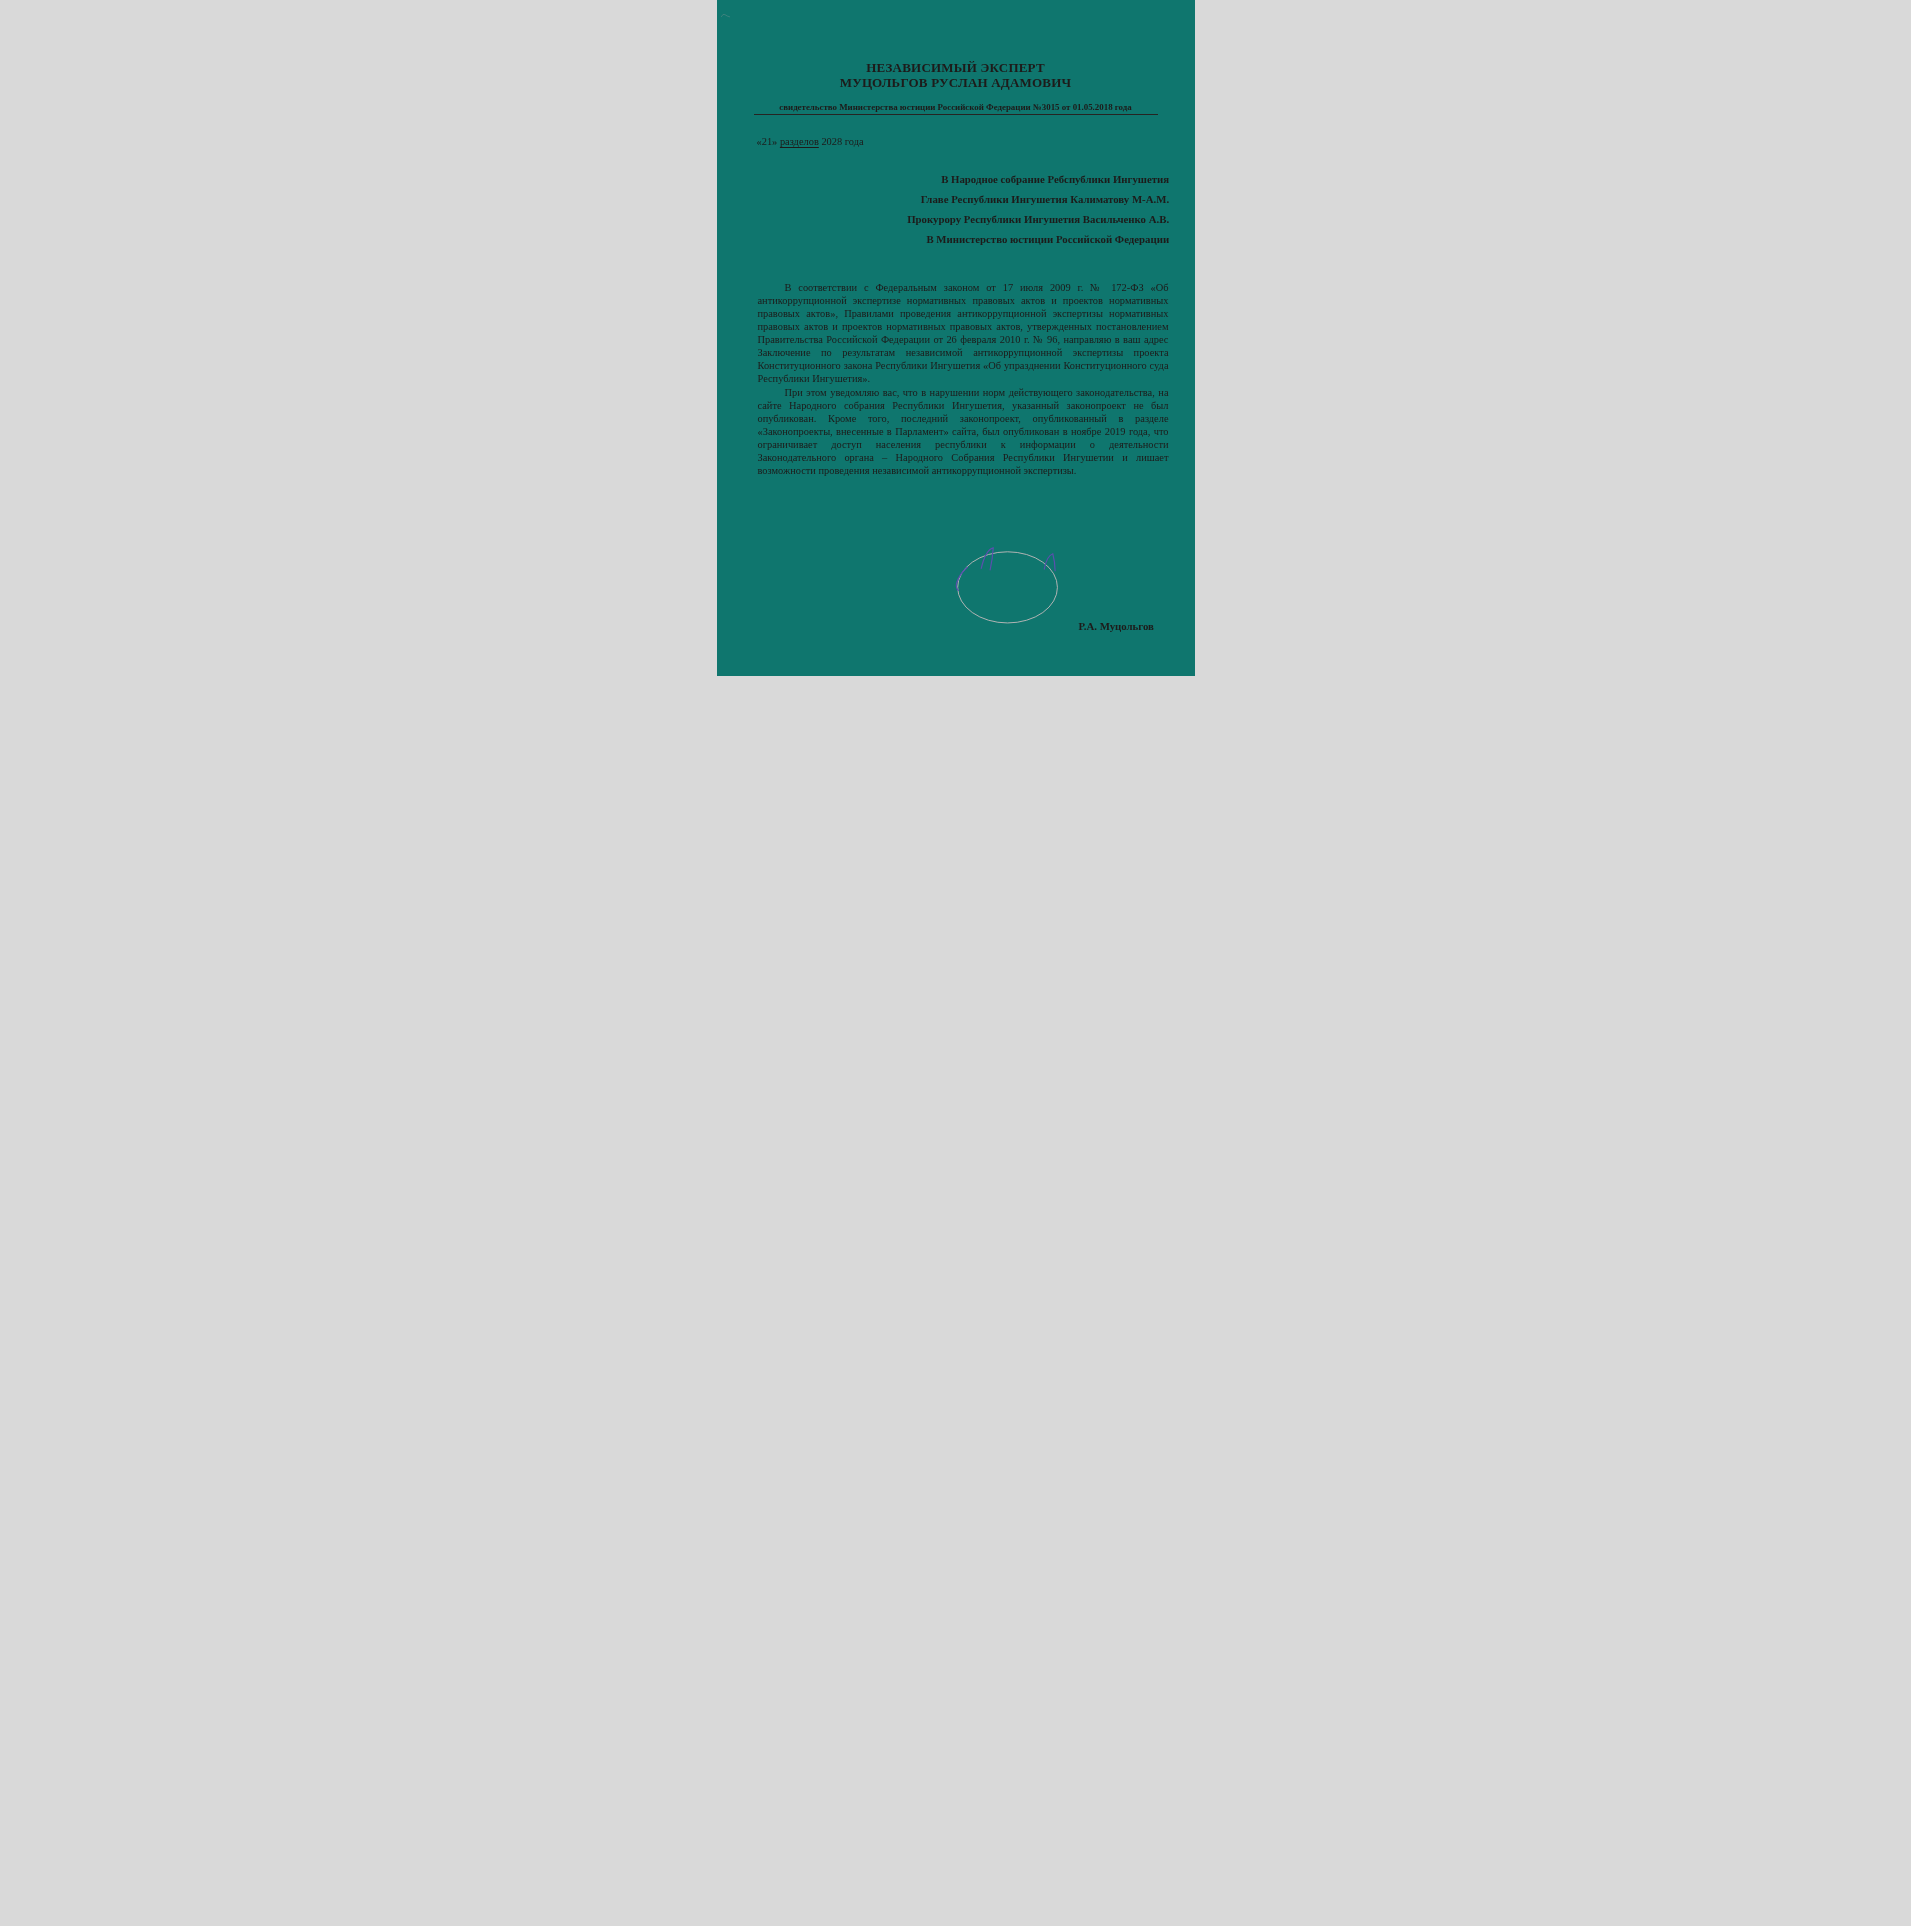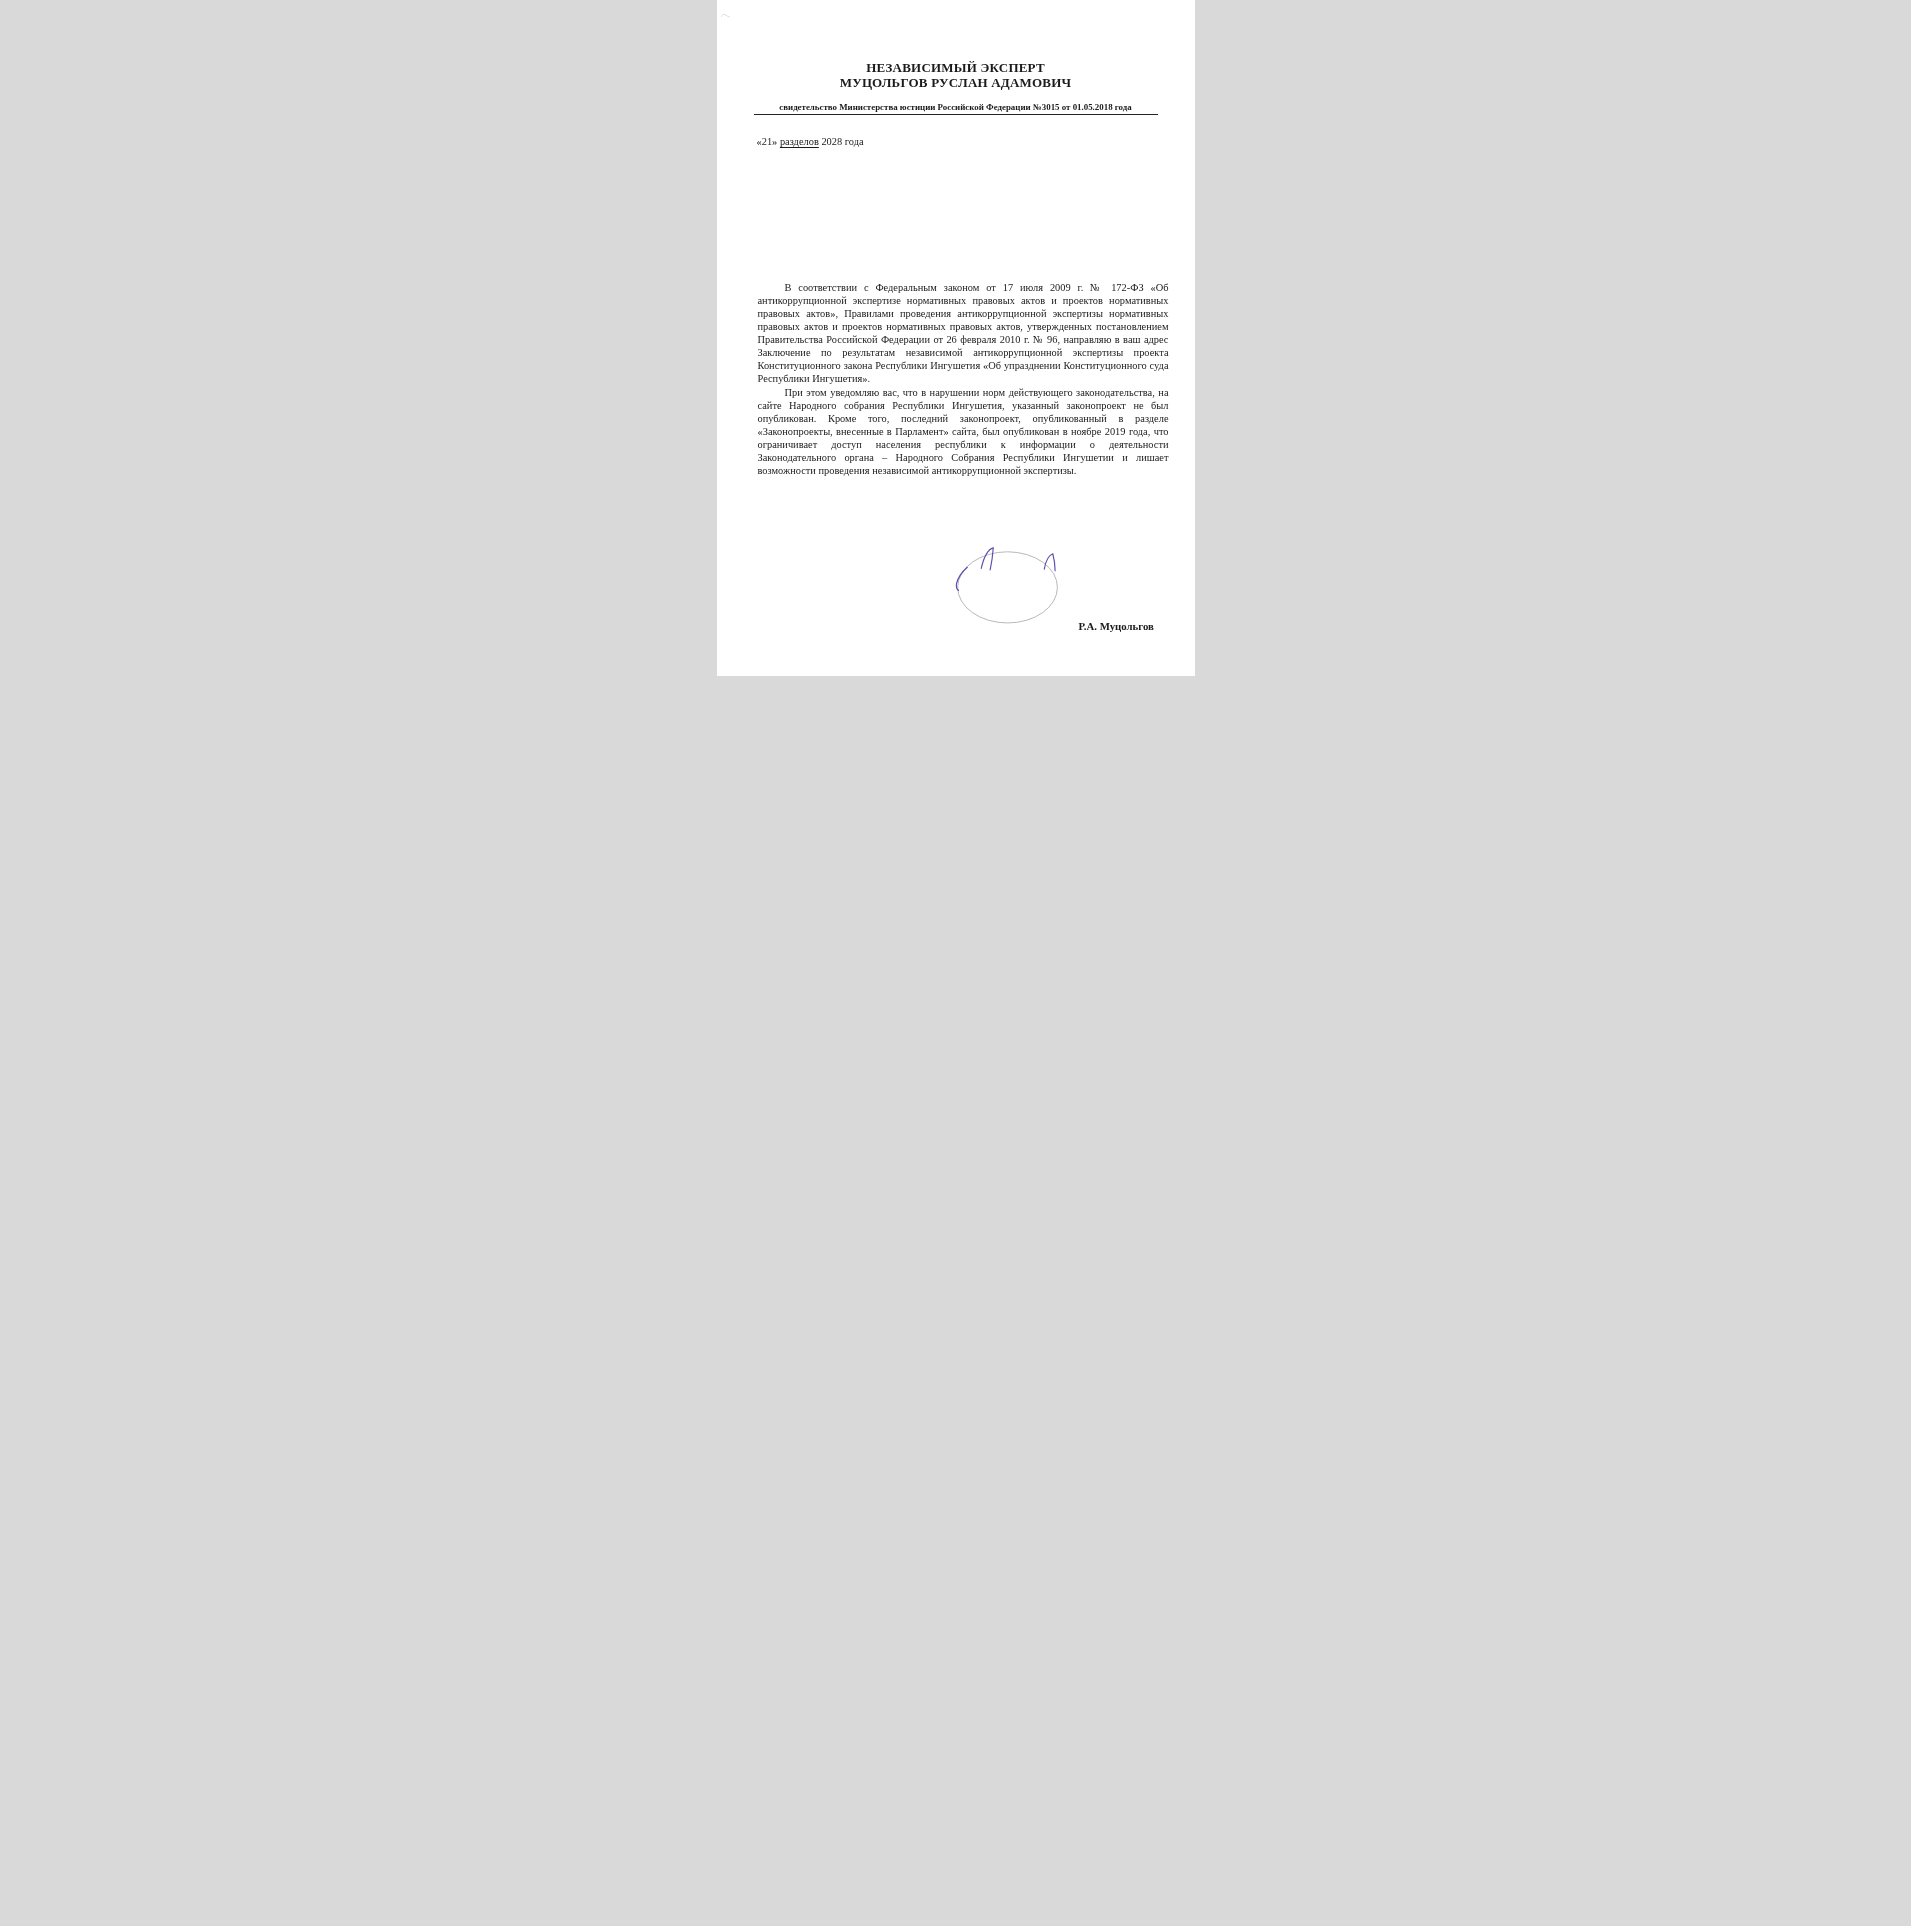--- a/index.html
+++ b/index.html
@@ -1,20 +1,20 @@
 <!DOCTYPE html>
 <html lang="ru" style="font-size:6.2px"><head>
 <meta charset="utf-8">
 <style>
   html,body{margin:0;padding:0;background:#d9d9d9;}
   .page{
     position:relative;
     width:478px;height:676px;
     margin:0 auto;
-    background:#ffffff;
+    background:#0f766e;
     font-family:"Liberation Serif","DejaVu Serif",serif;
     color:#1d1b1a;
     overflow:hidden;
   }
   
   .corner-artifact{position:absolute;left:3.9px;top:10px;opacity:.55;}
 
   .doc-header{position:absolute;top:60px;left:0;width:100%;text-align:center;}
   .title-line{font-size:13px;font-weight:bold;line-height:15px;letter-spacing:0.2px;}
   .subtitle{font-size:8.9px;font-weight:bold;margin-top:11.6px;line-height:10.8px;}
@@ -52,20 +52,26 @@
 
   <div class="doc-header">
     <div class="title-line">НЕЗАВИСИМЫЙ ЭКСПЕРТ</div>
     <div class="title-line">МУЦОЛЬГОВ РУСЛАН АДАМОВИЧ</div>
     <div class="subtitle">свидетельство Министерства юстиции Российской Федерации №3015 от 01.05.2018 года</div>
     <hr class="header-rule">
   </div>
 
   <div class="date-line"><span>«21» </span><span class="date-underline">разделов</span><span> 2028 года</span></div>
 
+  <div class="addressees">
+    <div class="addressee-line">В Народное собрание Ребспублики Ингушетия</div>
+    <div class="addressee-line">Главе Республики Ингушетия Калиматову М-А.М.</div>
+    <div class="addressee-line">Прокурору Республики Ингушетия Васильченко А.В.</div>
+    <div class="addressee-line">В Министерство юстиции Российской Федерации</div>
+  </div>
 
   <div class="body-text">
     <p>В соответствии с Федеральным законом от 17 июля 2009 г. № 172-ФЗ «Об антикоррупционной экспертизе нормативных правовых актов и проектов нормативных правовых актов», Правилами проведения антикоррупционной экспертизы нормативных правовых актов и проектов нормативных правовых актов, утвержденных постановлением Правительства Российской Федерации от 26 февраля 2010 г. № 96, направляю в ваш адрес Заключение по результатам независимой антикоррупционной экспертизы проекта Конституционного закона Республики Ингушетия «Об упразднении Конституционного суда Республики Ингушетия».</p>
     <p>При этом уведомляю вас, что в нарушении норм действующего законодательства, на сайте Народного собрания Республики Ингушетия, указанный законопроект не был опубликован. Кроме того, последний законопроект, опубликованный в разделе «Законопроекты, внесенные в Парламент» сайта, был опубликован в ноябре 2019 года, что ограничивает доступ населения республики к информации о деятельности Законодательного органа – Народного Собрания Республики Ингушетии и лишает возможности проведения независимой антикоррупционной экспертизы.</p>
   </div>
 
 
   <div class="signature-area">
     <svg viewBox="0 0 300 230">
       <ellipse cx="154" cy="125" rx="129" ry="92" fill="none" stroke="#b5b5b5" stroke-width="2.5"></ellipse>

